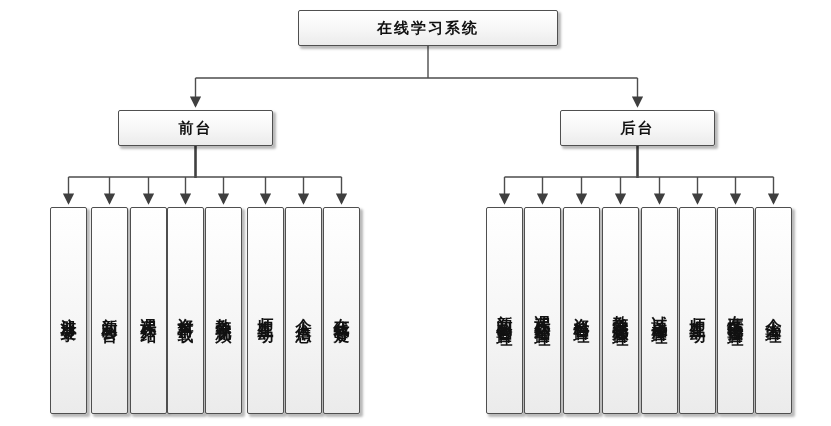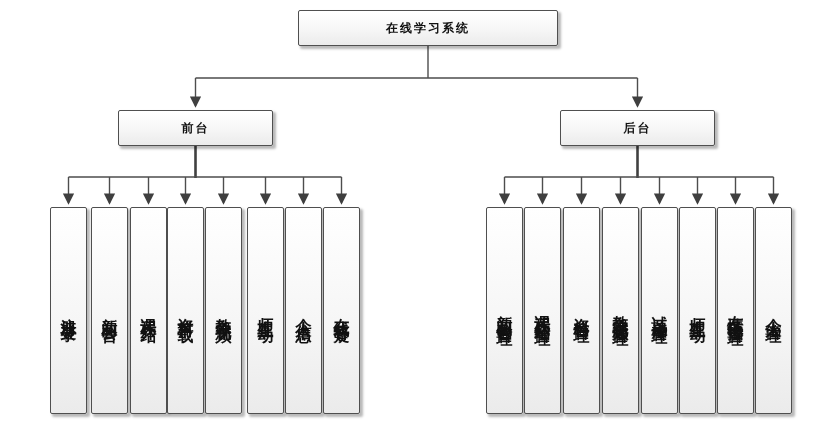--- a/index.html
+++ b/index.html
@@ -16,21 +16,21 @@
     box-sizing:border-box;
     border:1.5px solid #4f4f4f;
     border-radius:2px;
     background:linear-gradient(180deg,#ffffff 0%,#f6f6f6 55%,#ebebeb 100%);
     box-shadow:2.5px 2.5px 2.5px rgba(0,0,0,0.28);
     display:flex;align-items:center;justify-content:center;
     color:#111;
   }
   .hnode{
     height:36px;
-    font-size:12px;font-weight:bold;letter-spacing:2px;
+    font-size:15px;font-weight:bold;letter-spacing:2px;
   }
   .root{left:298px;top:10px;width:260px;}
   .branch-left{left:118px;top:110px;width:155px;}
   .branch-right{left:560px;top:110px;width:155px;}
   .leaf{
     top:207px;width:37px;height:207px;
   }
   .vtext{
     writing-mode:vertical-rl;
     text-orientation:upright;

